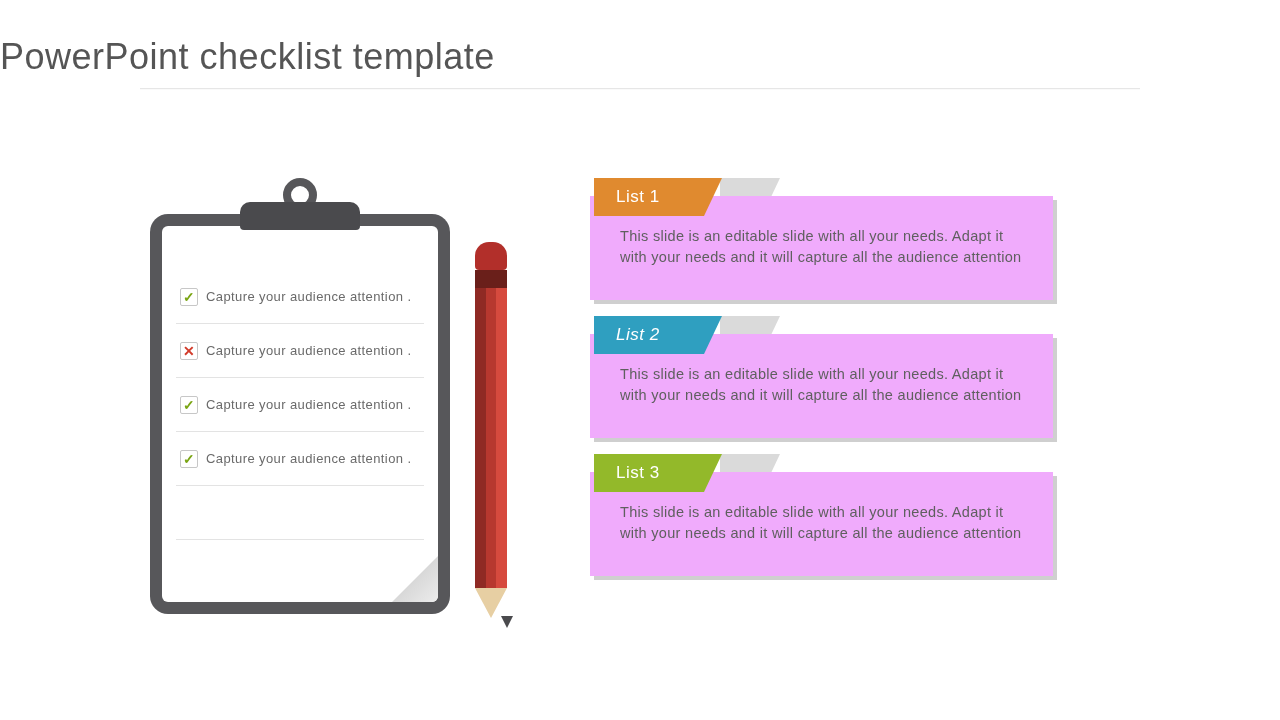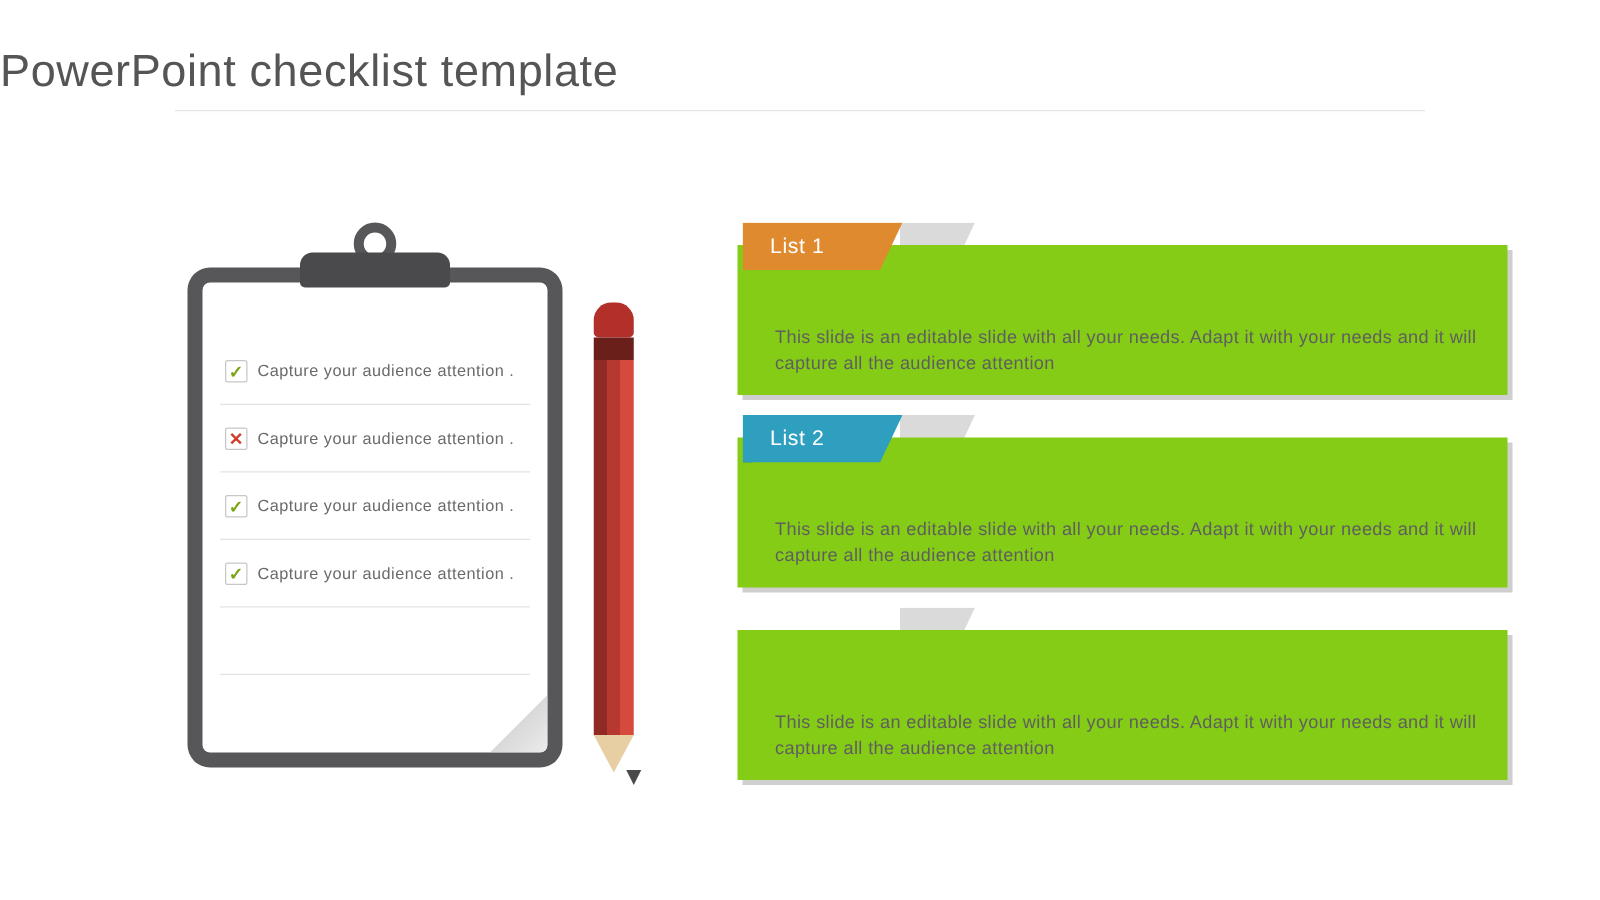--- a/index.html
+++ b/index.html
@@ -169,26 +169,26 @@
 
   
   .cards {
     position: absolute;
     left: 590px;
     top: 196px;
     width: 576px;
   }
   .card {
     position: relative;
-    background: #84cc16;
-    width: 616px;
+    background: #f0abfc;
+    width: 463px;
     min-height: 104px;
     margin-bottom: 34px;
     box-shadow: 4px 4px 0 0 #cfcfcf;
-    padding: 64px 22px 14px 30px;
+    padding: 30px 22px 14px 30px;
   }
   .card-body {
     font-size: 14.5px;
     color: #5f5f5f;
     line-height: 1.45;
     letter-spacing: 0.3px;
   }
   .tab {
     position: absolute;
     top: -18px;
@@ -220,21 +220,21 @@
     border-bottom: 38px solid #f1f1f1;
     border-left: 0 solid transparent;
     border-right: 0 solid transparent;
     display:none;
   }
   .tab-shape {
     clip-path: polygon(0 0, 100% 0, calc(100% - 18px) 100%, 0 100%);
   }
   .tab-orange { background: #e08a2f; color: #8a571d; }
   .tab-orange span { color:#fff; }
-  .tab-blue   { background: #2f9fc0; color: #1e6d84; }
+  .tab-blue   { background: #2f9fc0; color: #1e6d84; font-style: italic; }
   .tab-blue span { color:#fff; }
   .tab-green  { background: #93b92a; color: #5e781a; }
   .tab-green span { color:#fff; }
   .tab .fold {
     position:absolute;
     left:0; bottom:-8px;
     width:0; height:0;
     border-top: 8px solid currentColor;
     border-left: 8px solid transparent;
   }
@@ -316,16 +316,20 @@
     <div class="tab-bg-slant"></div>
     <div class="tab tab-shape tab-blue">
       <div class="fold"></div>
       <span>List 2</span>
     </div>
     <div class="card-body">This slide is an editable slide with all your needs. Adapt it with your needs and it will capture all the audience attention</div>
   </div>
 
   <div class="card">
     <div class="tab-bg-slant"></div>
+    <div class="tab tab-shape tab-green">
+      <div class="fold"></div>
+      <span>List 3</span>
+    </div>
     <div class="card-body">This slide is an editable slide with all your needs. Adapt it with your needs and it will capture all the audience attention</div>
   </div>
 
 </div>
 
 </body></html>

